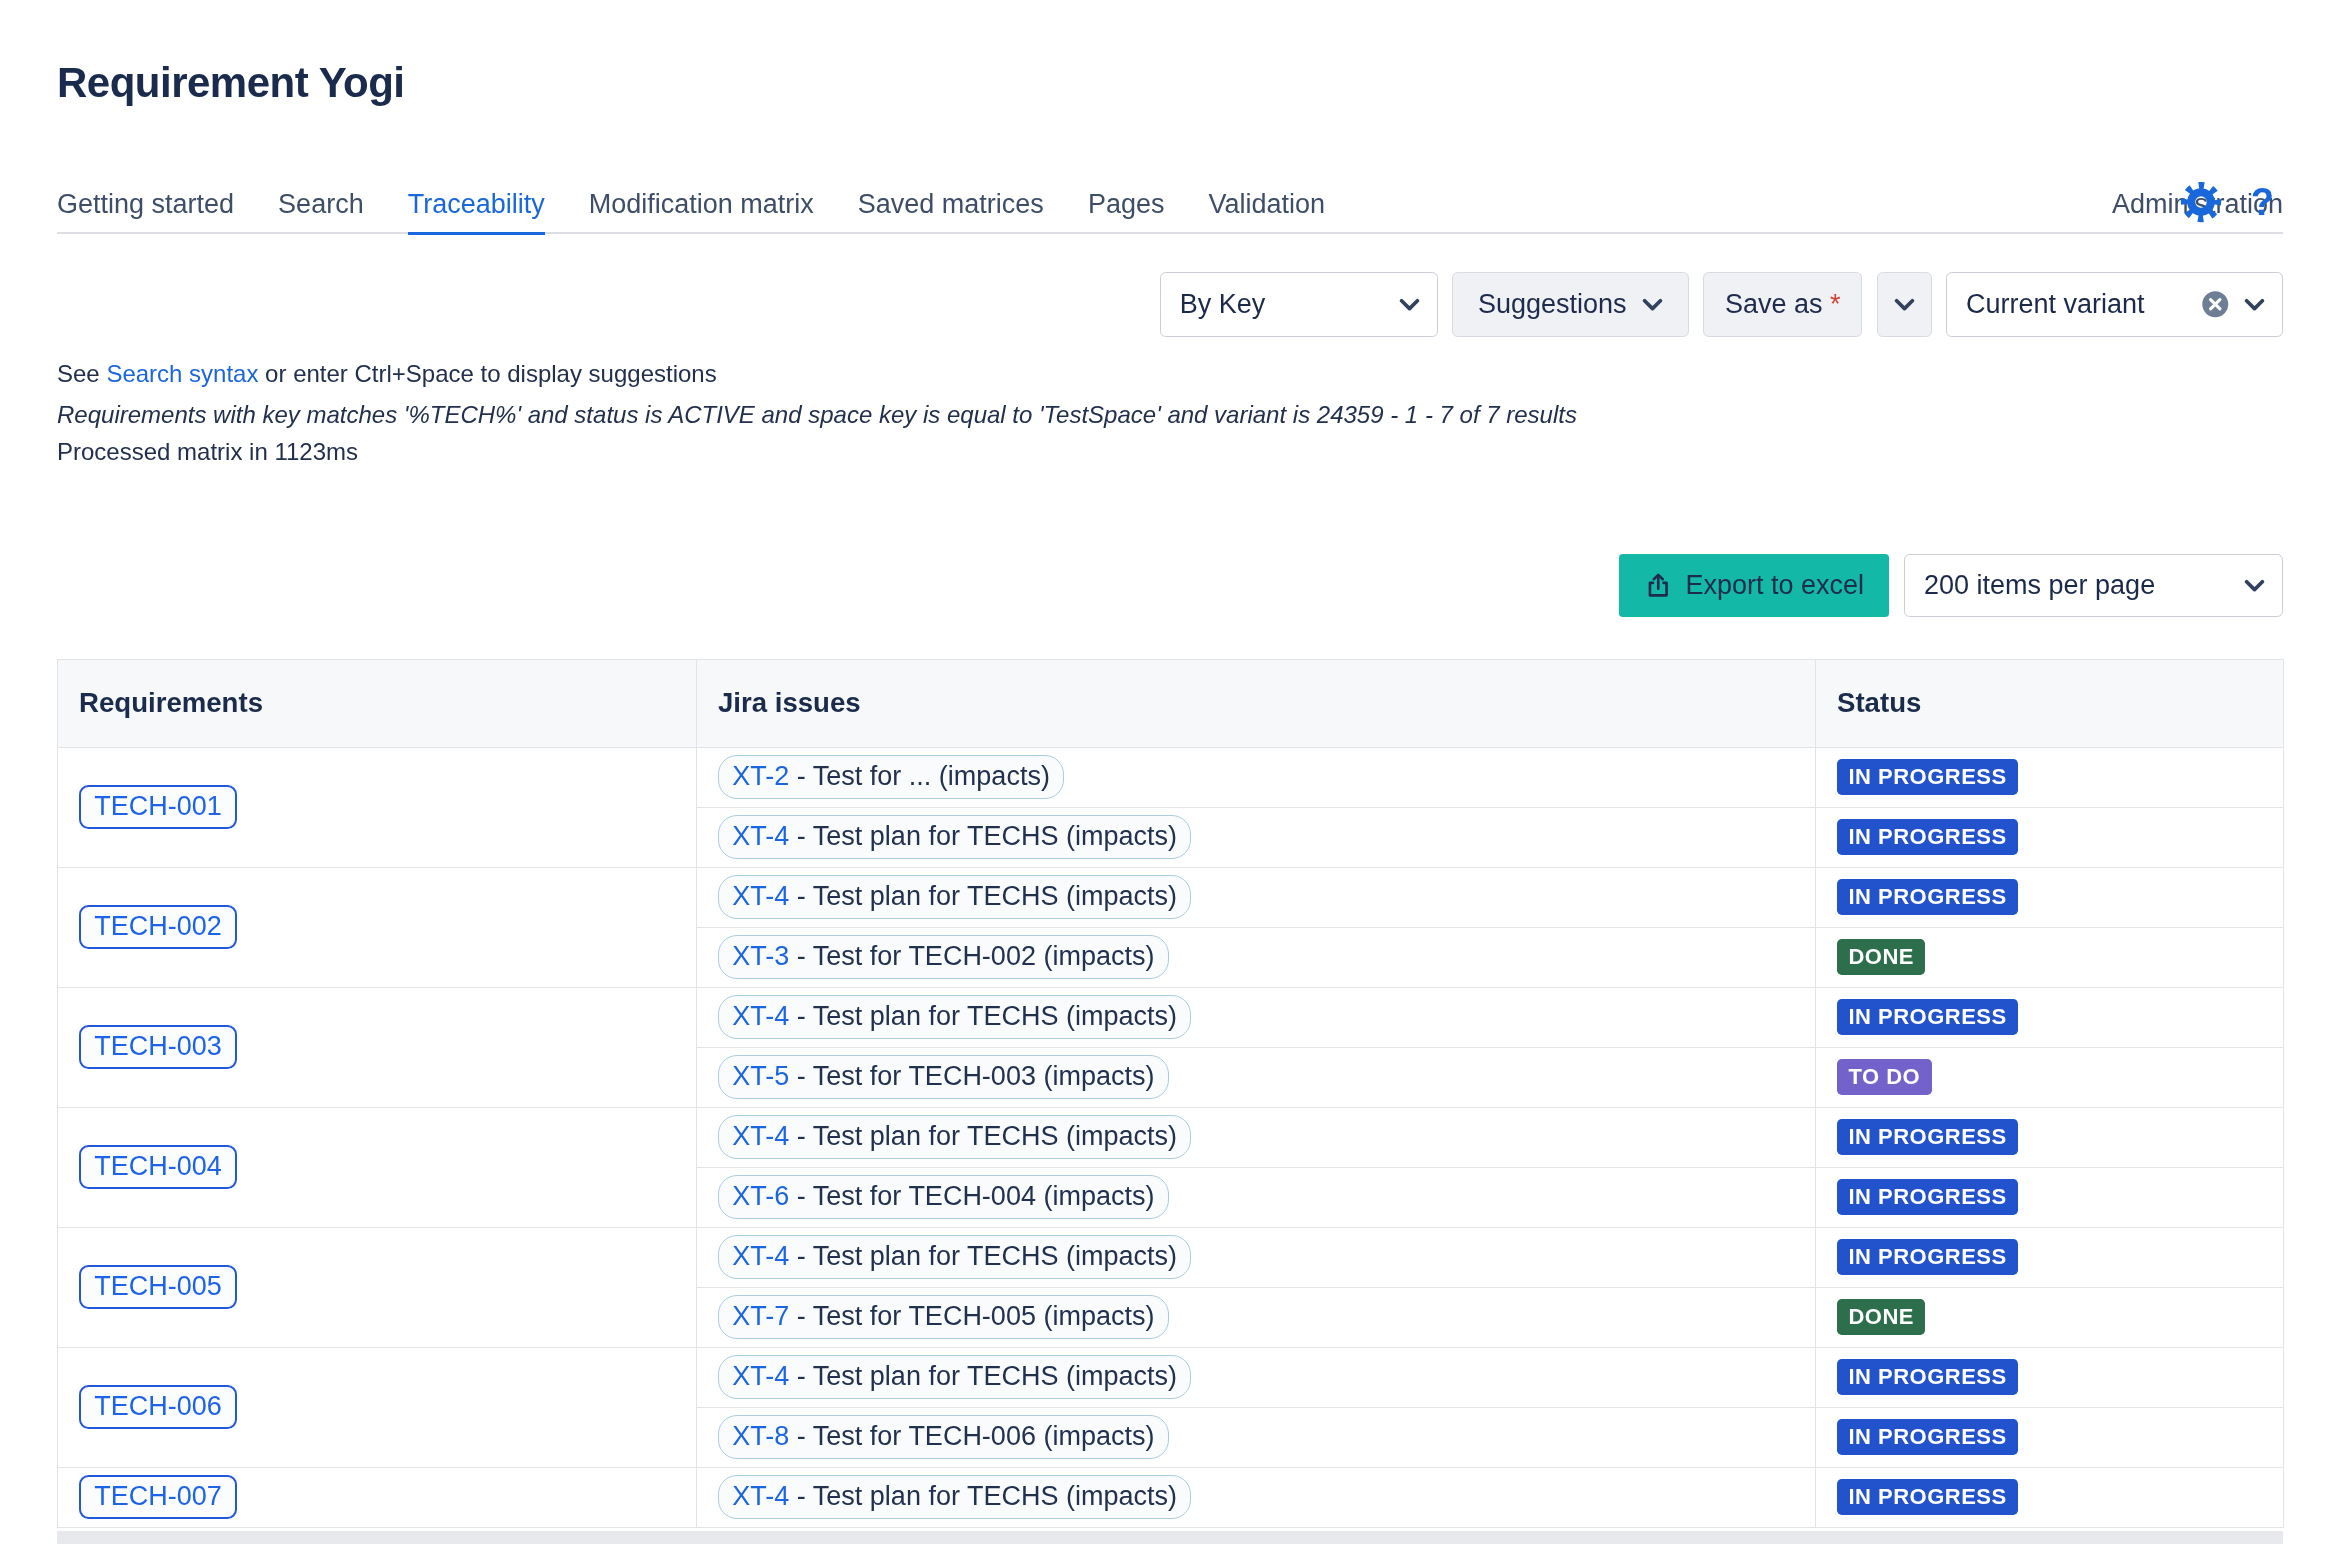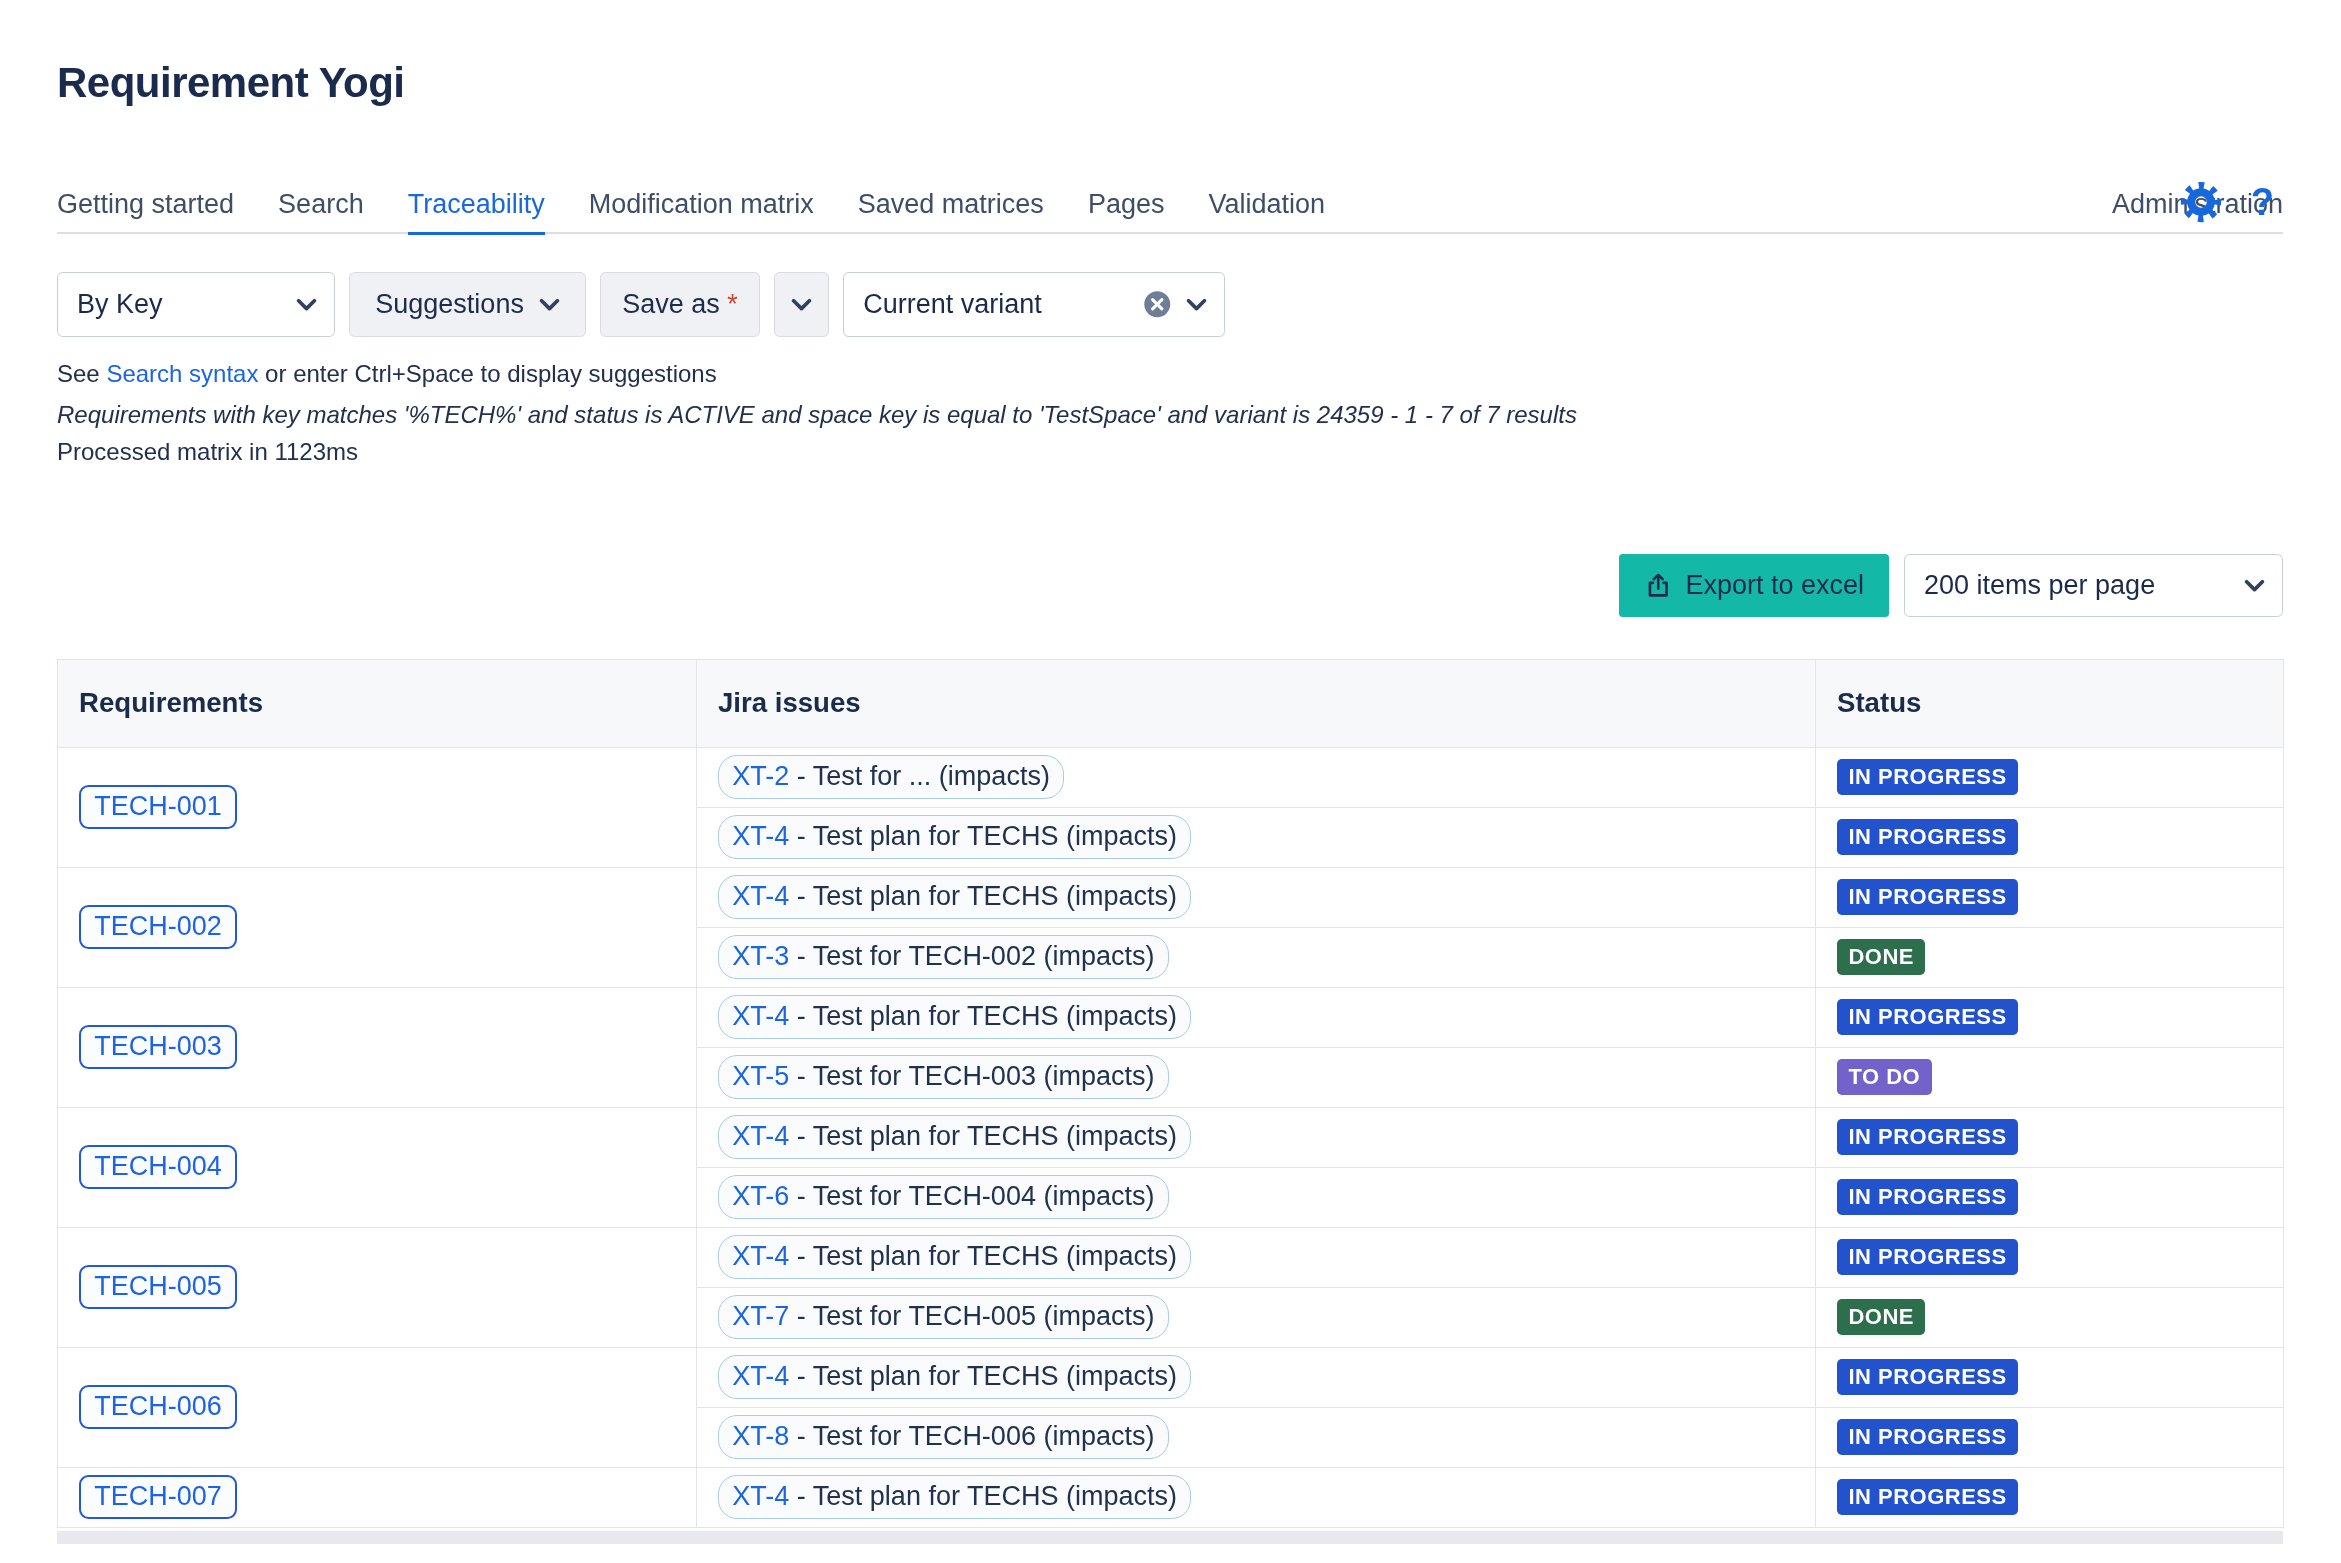--- a/index.html
+++ b/index.html
@@ -17,25 +17,25 @@
   .gear-btn { cursor:pointer; display:flex; }
 
   
   .tabs { display:flex; align-items:flex-end; gap:44px; margin-top:82px;
           border-bottom:2.9px solid #DCDEE3; font-size:27px; font-weight:500; color:#3E4E68; }
   .tab { padding-bottom:12.4px; border-bottom:3.8px solid transparent; margin-bottom:-3.3px; cursor:pointer; white-space:nowrap; }
   .tab.active { color:#1868DB; border-bottom-color:#1868DB;text-align:right; }
   .tab.right { margin-left:auto; }
 
   
-  .controls { display:flex; gap:14.3px; margin-top:38px; height:65px; }
+  .controls { display:flex; gap:14.3px; margin-top:38px; height:65px;justify-content:flex-end; }
   .combo, .btn { display:flex; align-items:center; font-size:27px; border-radius:5.7px; }
   .combo { background:#fff; border:1.9px solid #C9CDD6; padding:0 17px 0 19px; justify-content:space-between; cursor:pointer; }
   .combo-bykey { width:278px; }
-  .combo-variant { width:382px; }
+  .combo-variant { width:337px; }
   .combo .right-group { display:flex; align-items:center; gap:15px; }
   .search-box { width:911px; background:#fff; border:1.9px solid #C9CDD6; border-radius:5.7px;
                 display:flex; align-items:center; padding:0 4.8px 0 19px; }
   .search-box input { flex:1; border:none; outline:none; font-size:27px; color:#1B2A4A;
                       font-family:"Liberation Sans", sans-serif; background:transparent; }
   .search-btn { width:53px; height:51px; background:#F0F1F4; border-radius:5.7px; border:none;
                 display:flex; align-items:center; justify-content:center; cursor:pointer; flex:0 0 auto; }
   .btn { background:#F0F1F4; border:1.9px solid #D8DBE1; padding:0 21px; gap:15px; cursor:pointer; color:#1E2B4D; font-weight:500; }
   .btn .req-star { color:#D04437; margin-left:-7.6px; }
   .btn-split { width:55px; justify-content:center; padding:0; }

